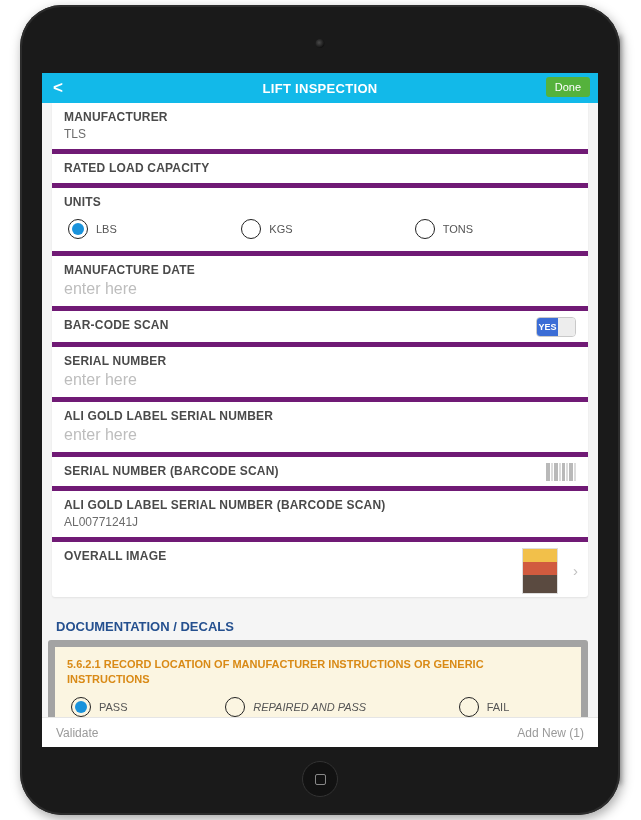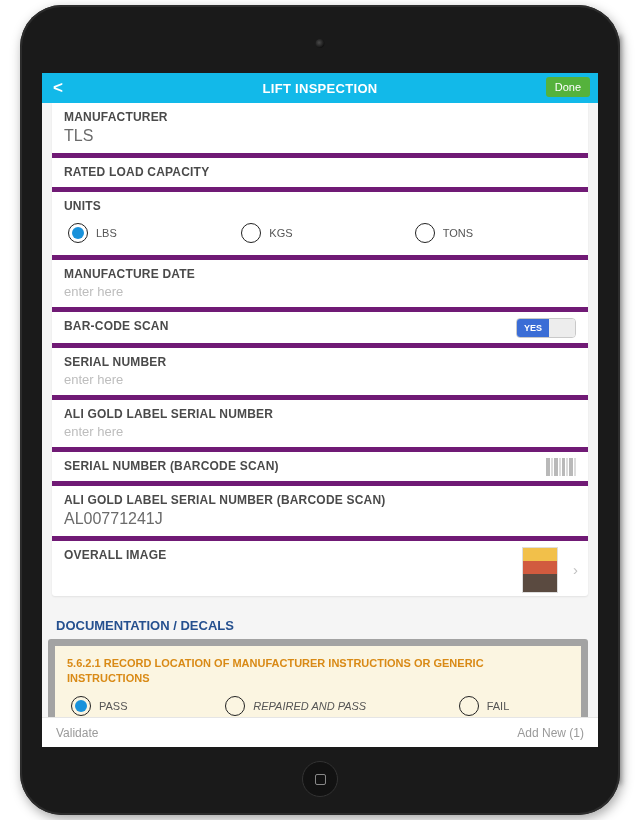--- a/index.html
+++ b/index.html
@@ -117,26 +117,26 @@
     position: relative;
   }
   .row:first-child { border-top: none; }
   .lbl {
     font-size: 12px;
     font-weight: 700;
     color: #4a4a4a;
     letter-spacing: .2px;
   }
   .val {
-    font-size: 16px;
+    font-size: 12px;
     color: #6b6b6b;
     margin-top: 3px;
   }
   .ph {
-    font-size: 13px;
+    font-size: 16px;
     color: #bdbdbd;
     margin-top: 3px;
   }
   .radios {
     display: flex;
     padding: 10px 4px 10px 4px;
     gap: 16px;
   }
   .radios .opt {
     flex: 1;
@@ -157,21 +157,21 @@
   .radio-o.sel::after {
     content: "";
     width: 12px; height: 12px;
     background: #1992db;
     border-radius: 50%;
   }
   .toggle {
     position: absolute;
     right: 12px; top: 50%;
     transform: translateY(-50%);
-    width: 60px; height: 20px;
+    width: 40px; height: 20px;
     background: #fff;
     border: 1px solid #c9c9c9;
     border-radius: 4px;
     display: flex;
     overflow: hidden;
     cursor: pointer;
     text-align: right;
   }
   .toggle .on {
     width: 55%; background: #3b6dd6; color:#fff; font-size:9px;

